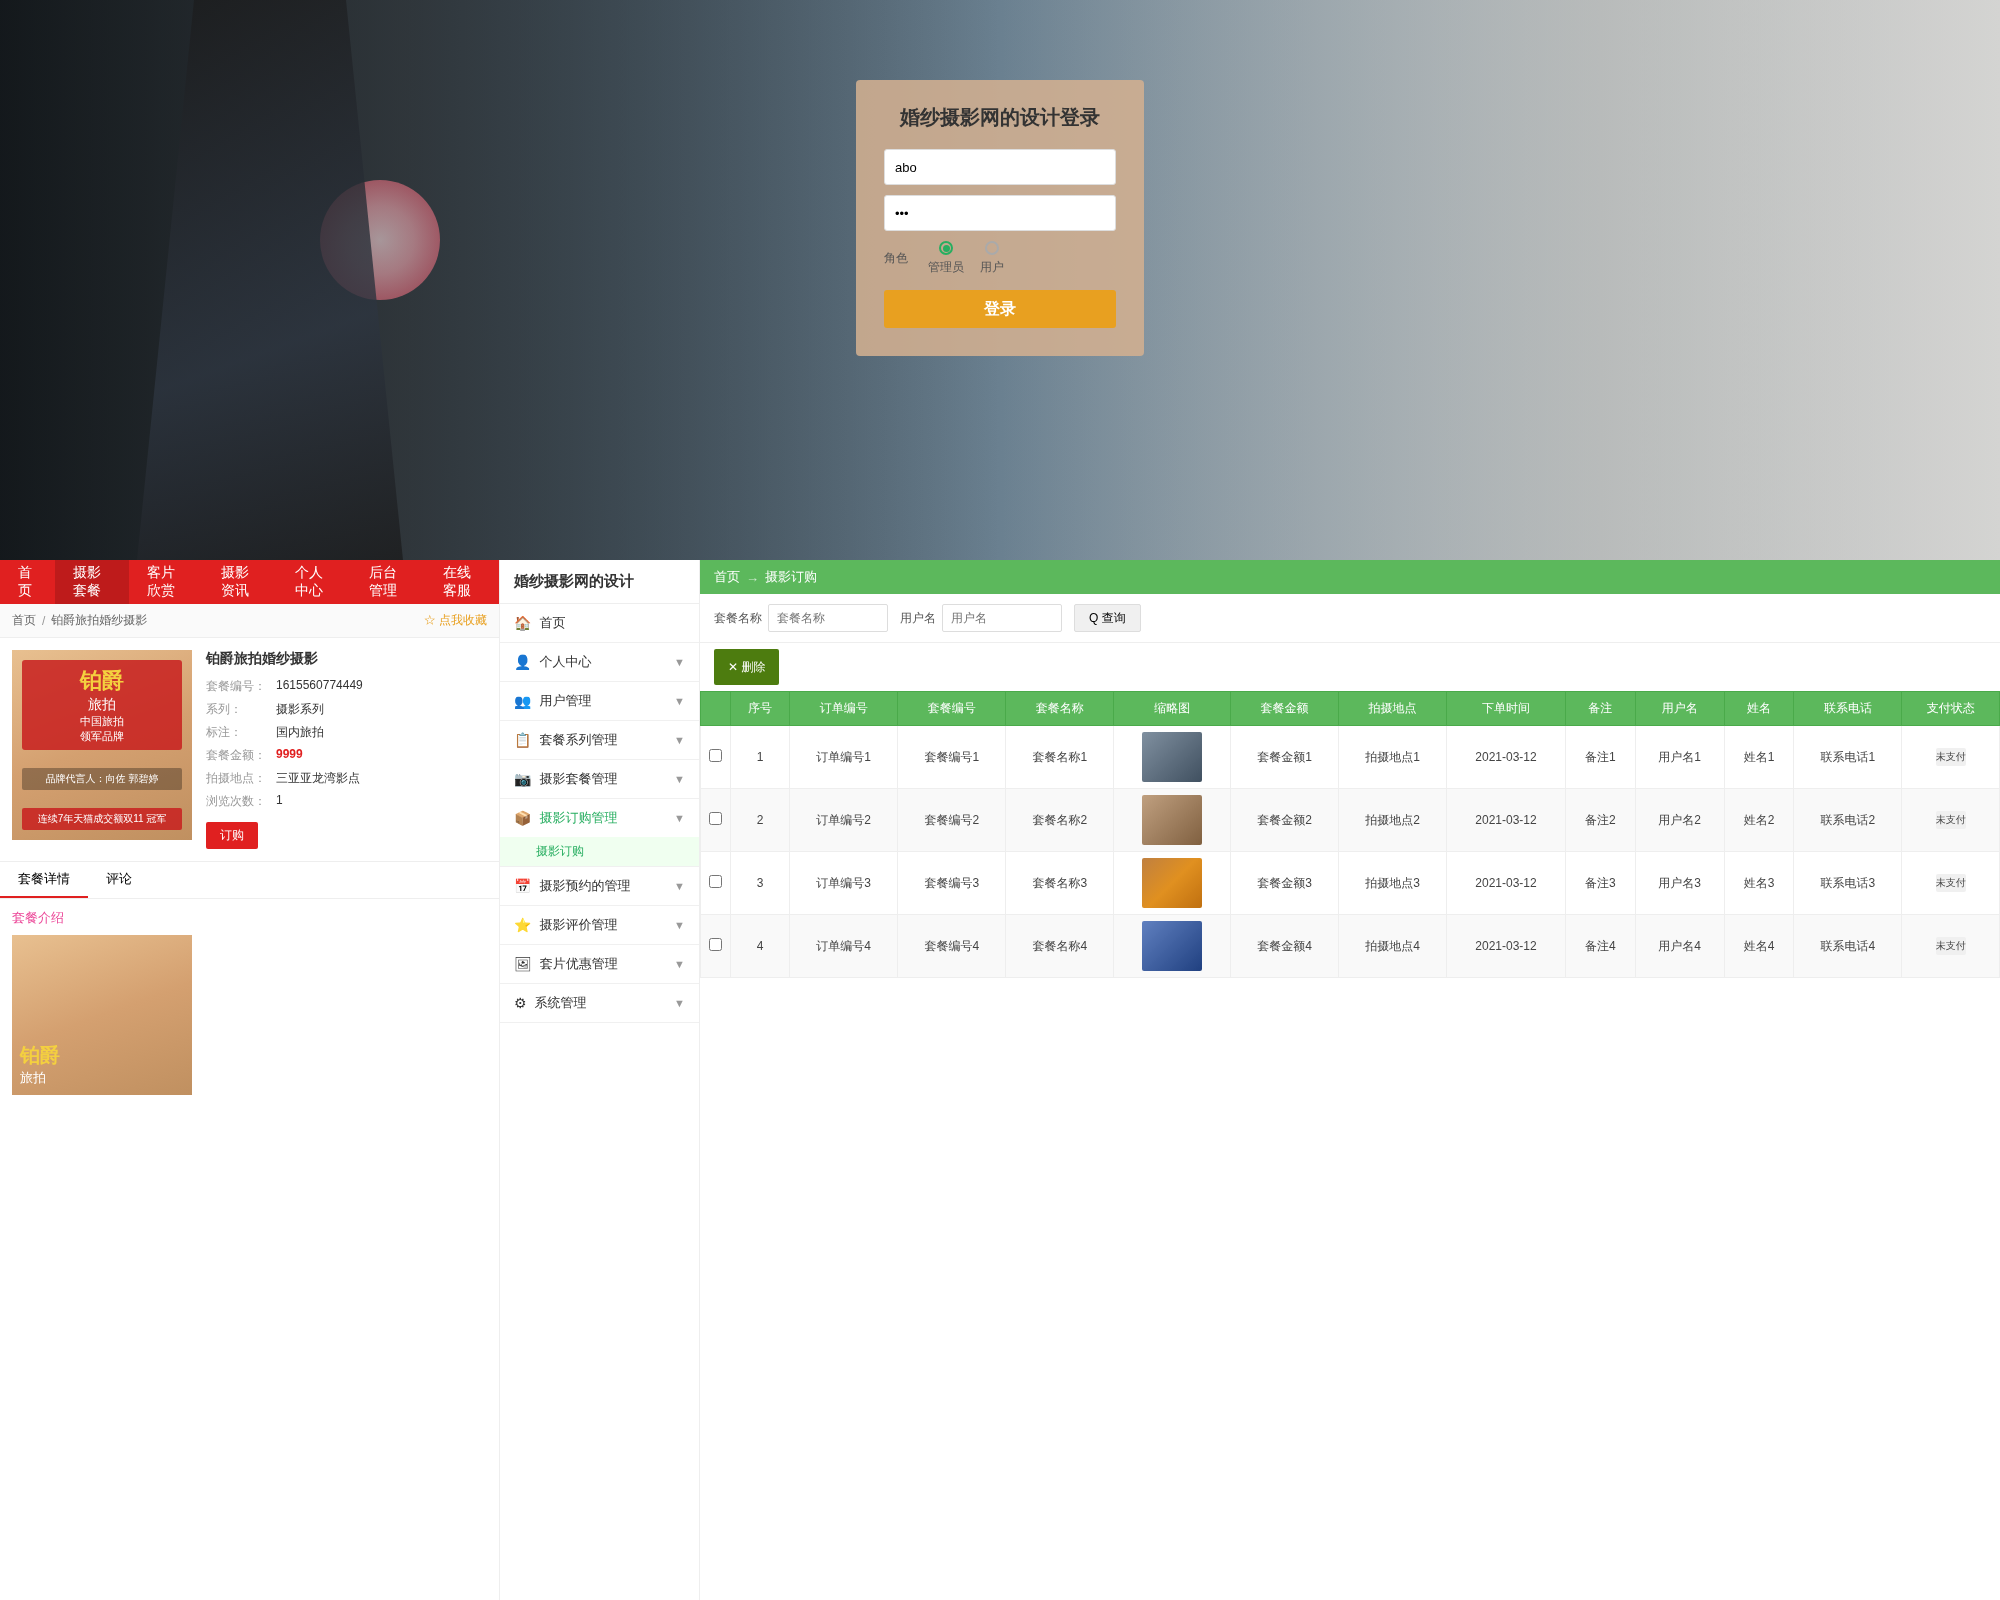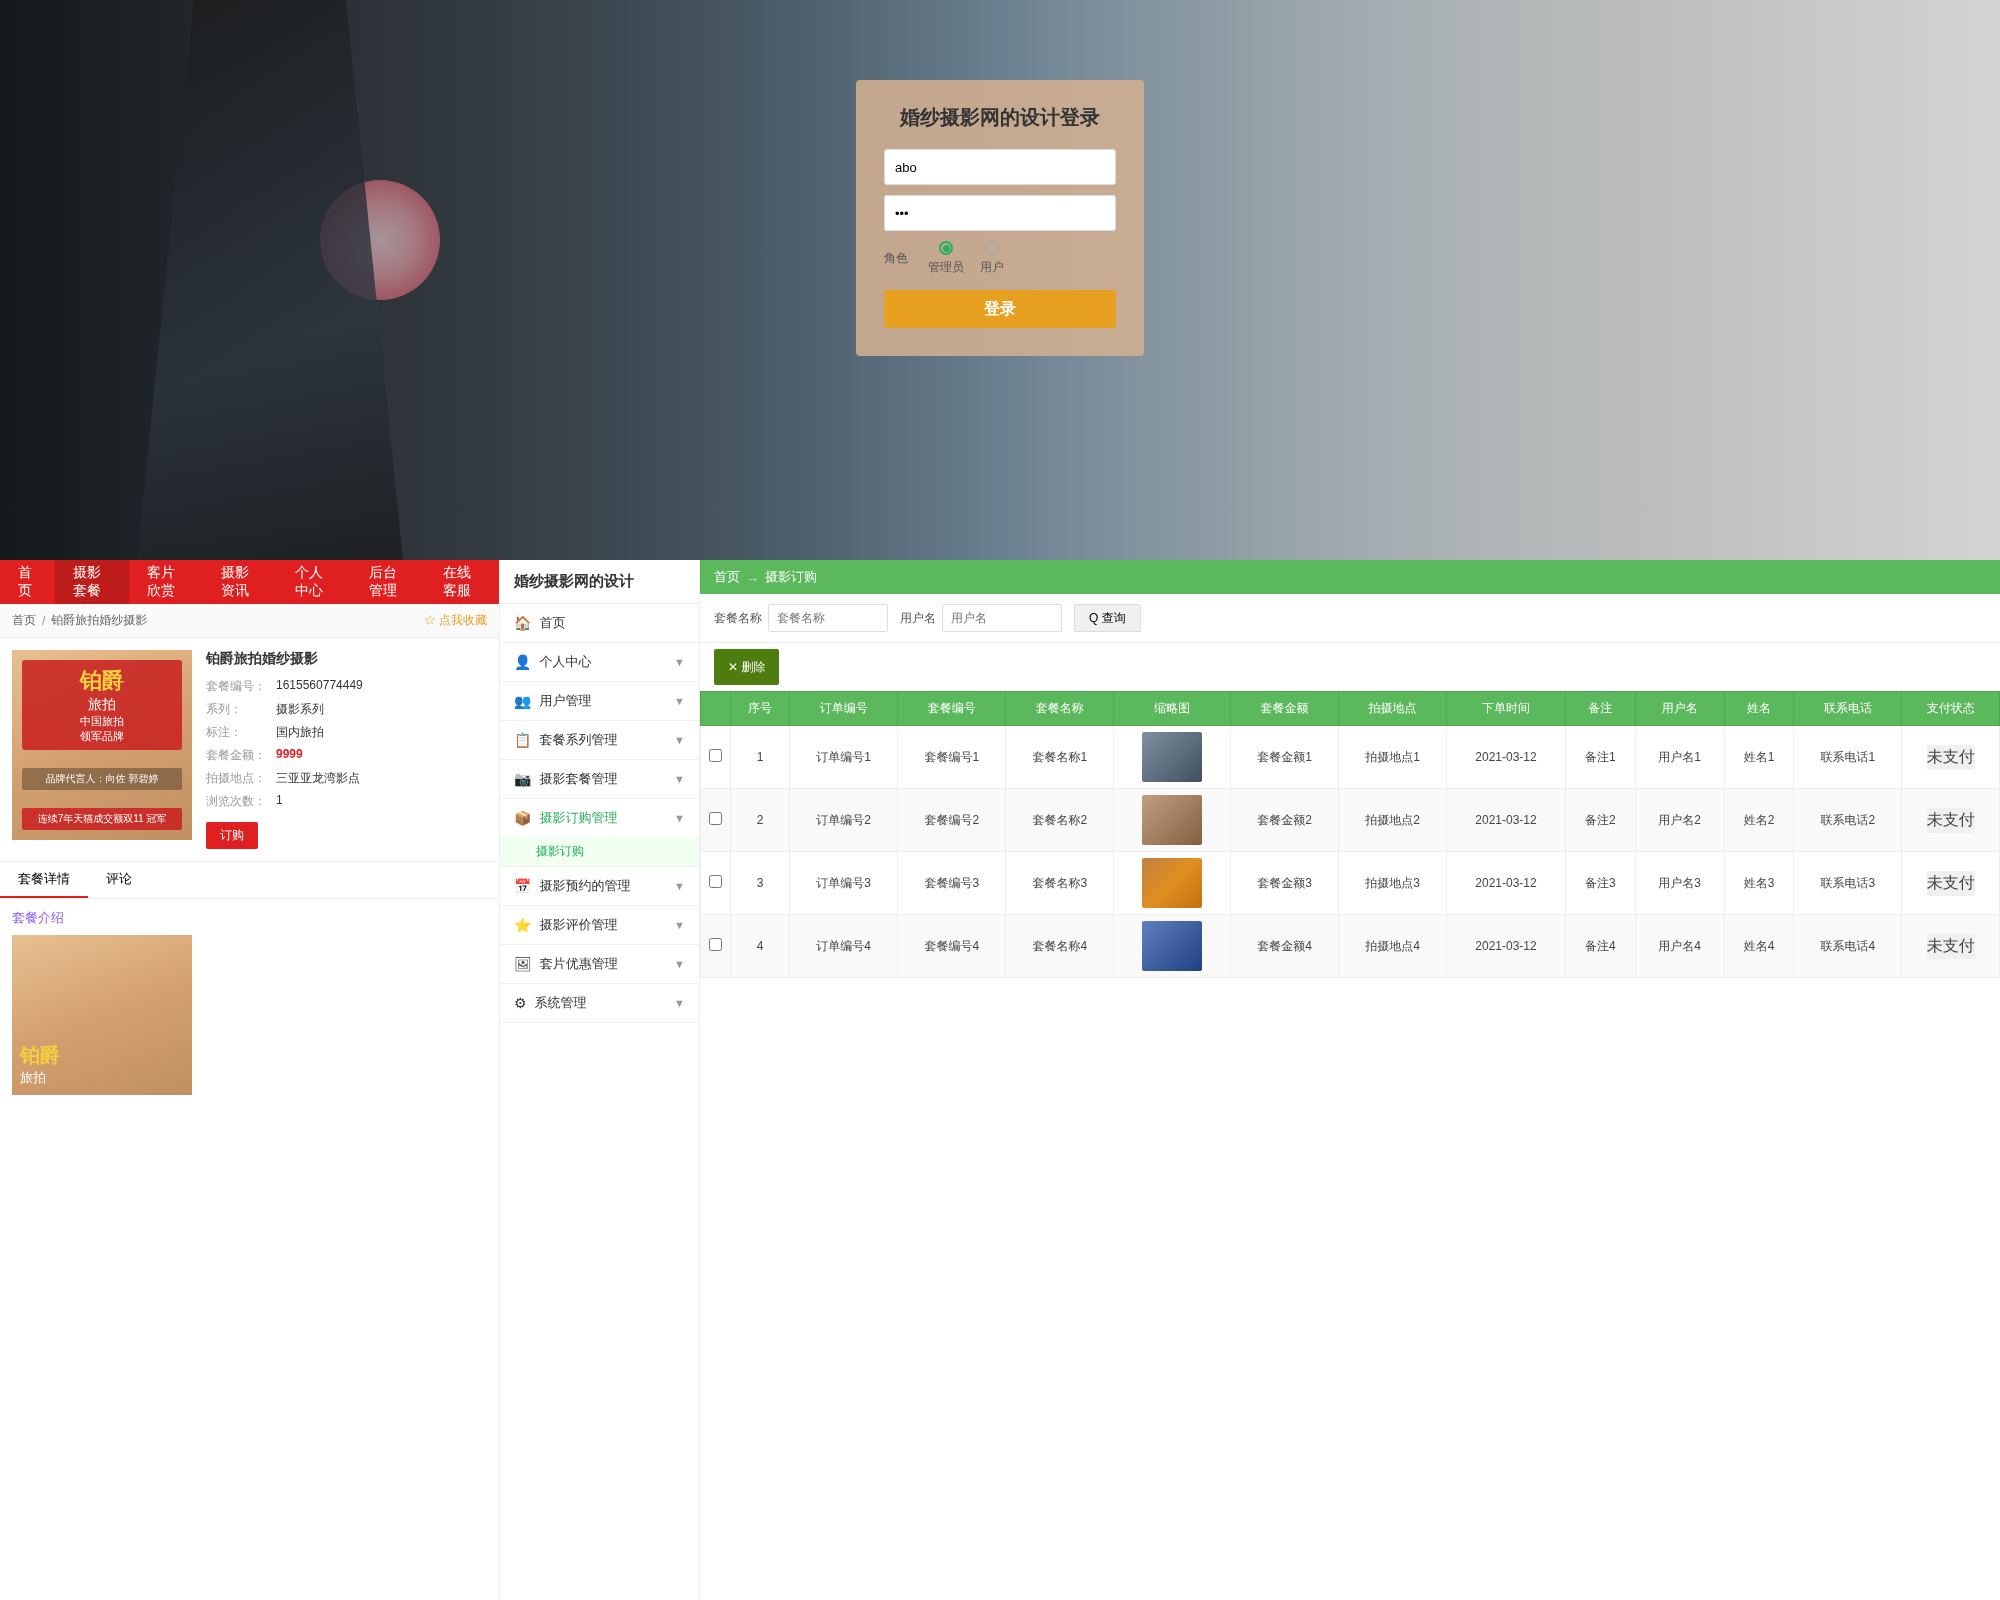--- a/index.html
+++ b/index.html
@@ -119,21 +119,21 @@
     
     .tabs-section {
       display: flex; border-bottom: 1px solid #eee;
     }
     .tab-btn {
       padding: 8px 18px; font-size: 13px; cursor: pointer; border-bottom: 2px solid transparent;
     }
     .tab-btn.active { color: #000000; border-bottom-color: #e02020; text-align: right; }
 
     .package-intro { padding: 10px 12px; }
-    .intro-label { font-size: 13px; color: #8b5cf6; margin-bottom: 8px; }
+    .intro-label { font-size: 13px; color: #ec4899; margin-bottom: 8px; }
     .intro-img {
       width: 180px; height: 160px;
       background: linear-gradient(135deg, #e8c0c0 0%, #d4a0a0 50%, #c08080 100%);
       position: relative; overflow: hidden;
     }
 
     
     .middle-sidebar {
       width: 200px; background: #fff; border-right: 1px solid #eee; flex-shrink: 0;
     }
@@ -197,21 +197,21 @@
     .data-table tr:nth-child(even) td { background: #f9f9f9; }
     .data-table tr:nth-child(odd) td { background: #fff; }
     .thumb-cell img, .thumb-placeholder {
       width: 60px; height: 50px; object-fit: cover; display: block; margin: 0 auto;
     }
     .thumb-placeholder {
       background: linear-gradient(135deg, #c8a080 0%, #a08060 100%);
     }
     .status-tag {
       display: inline-block; padding: 2px 0; background: #f0f0f0;
-      border-radius: 2px; font-size: 16px;
+      border-radius: 2px; font-size: 10px;
     }
     .checkbox-cell { width: 30px; }
     input[type=checkbox] { cursor: pointer; }
   </style>
 </head>
 <body>
 
 <div class="hero-section">
   <div class="hero-bg"></div>
 

